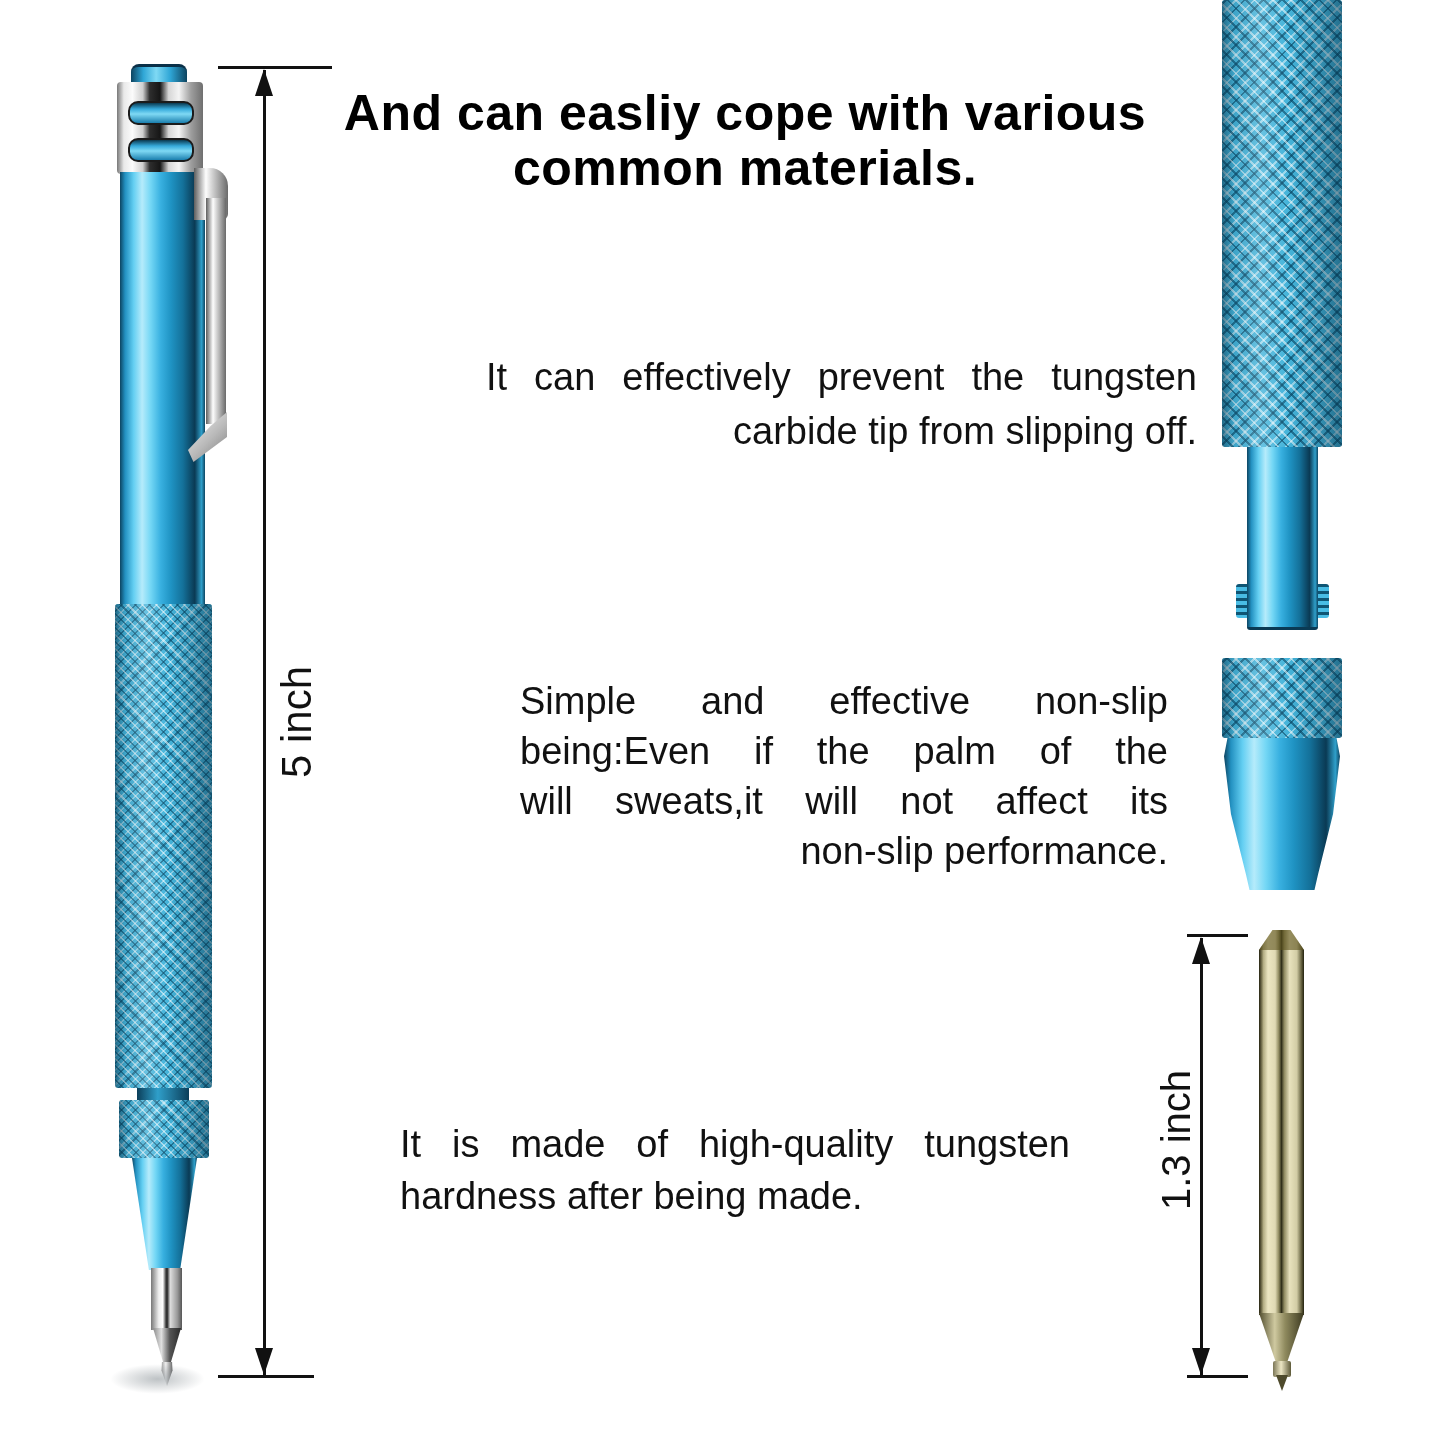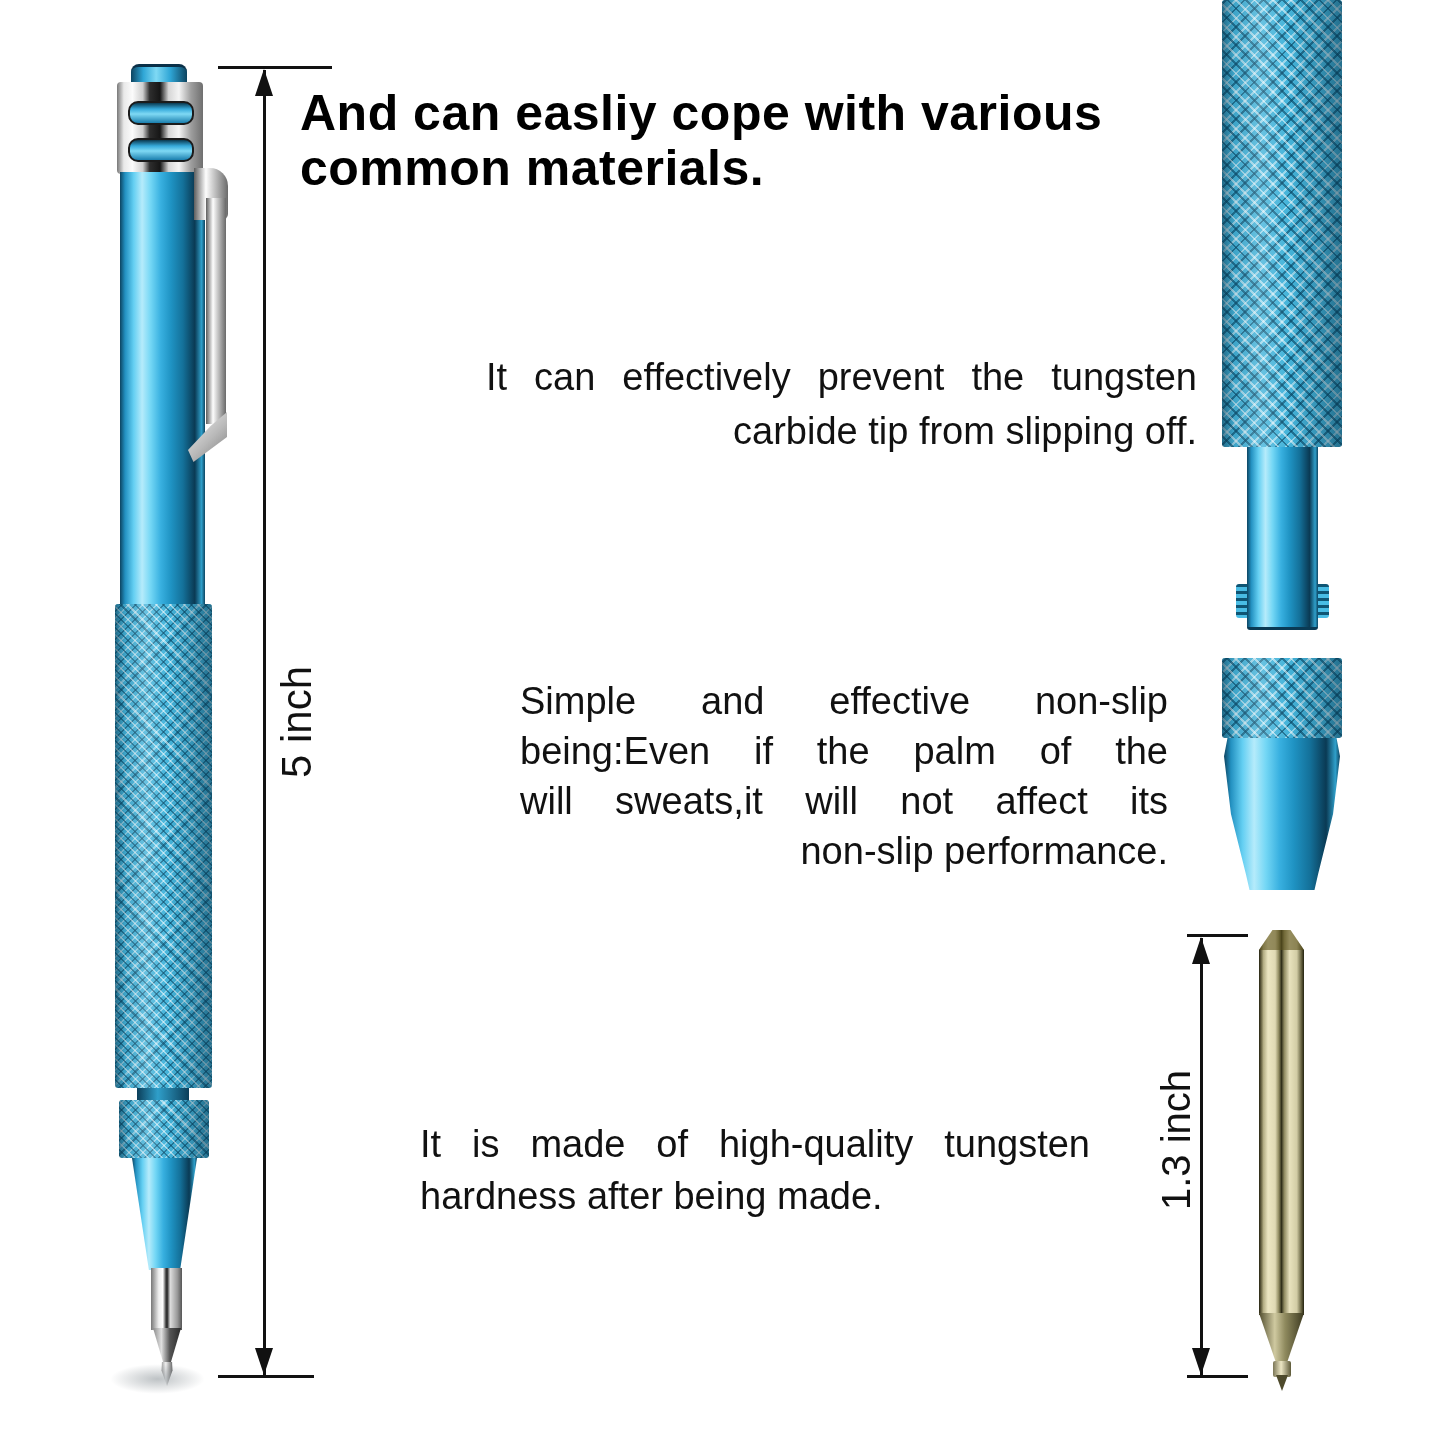--- a/index.html
+++ b/index.html
@@ -83,26 +83,26 @@
   
   .dline{background:#111;}
   .arrow-up{width:0;height:0;border-left:9px solid transparent;border-right:9px solid transparent;
     border-bottom:27px solid #111;}
   .arrow-down{width:0;height:0;border-left:9px solid transparent;border-right:9px solid transparent;
     border-top:27px solid #111;}
   .dim-label{display:flex;align-items:center;justify-content:center;transform:rotate(-90deg);
     color:#111;}
 
   
-  .heading{left:300px;top:86px;width:890px;font-weight:bold;
+  .heading{left:300px;top:86px;width:890px;text-align:center;font-weight:bold;
     font-size:50px;line-height:55px;color:#000;letter-spacing:.5px;}
   .para{font-size:38px;color:#111;}
   .p1{left:486px;top:350px;width:711px;line-height:54px;}
   .p2{left:520px;top:664px;width:648px;line-height:50px;margin-top:12px;}
-  .p3{left:420px;top:1118px;width:670px;line-height:52px;}
+  .p3{left:400px;top:1118px;width:670px;line-height:52px;}
   .jl{text-align:justify;text-align-last:justify;}
   .rl{text-align:right;}
   .ll{text-align:left;}
   .lbl5{left:217px;top:699px;width:160px;height:46px;font-size:42px;}
   .lbl13{left:1096px;top:1118px;width:160px;height:44px;font-size:40px;}
 </style>
 </head>
 <body>
 
 <div class="canvas">

